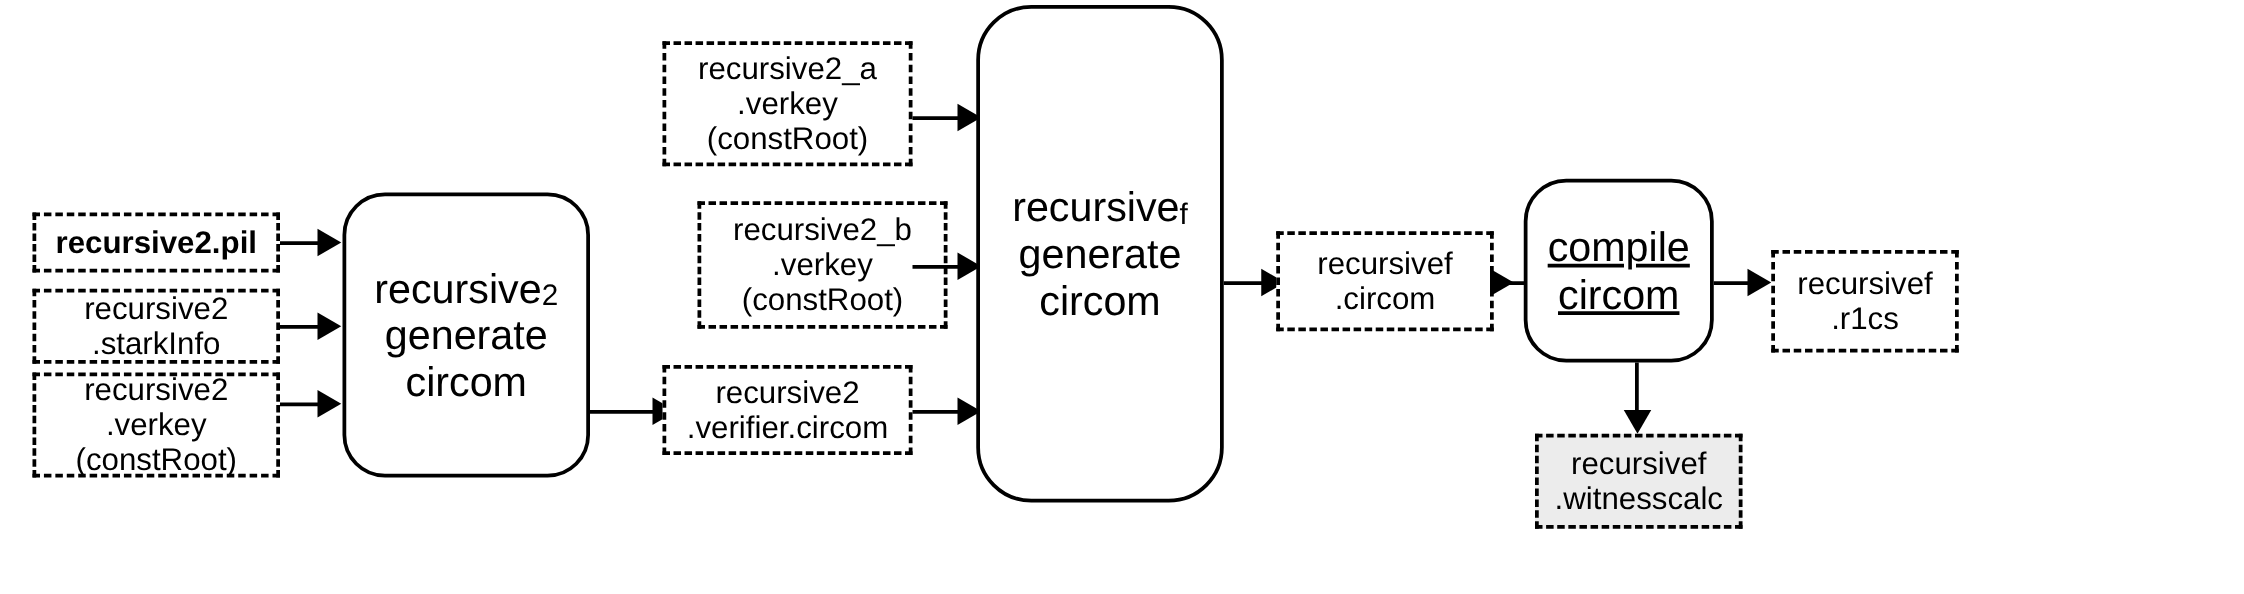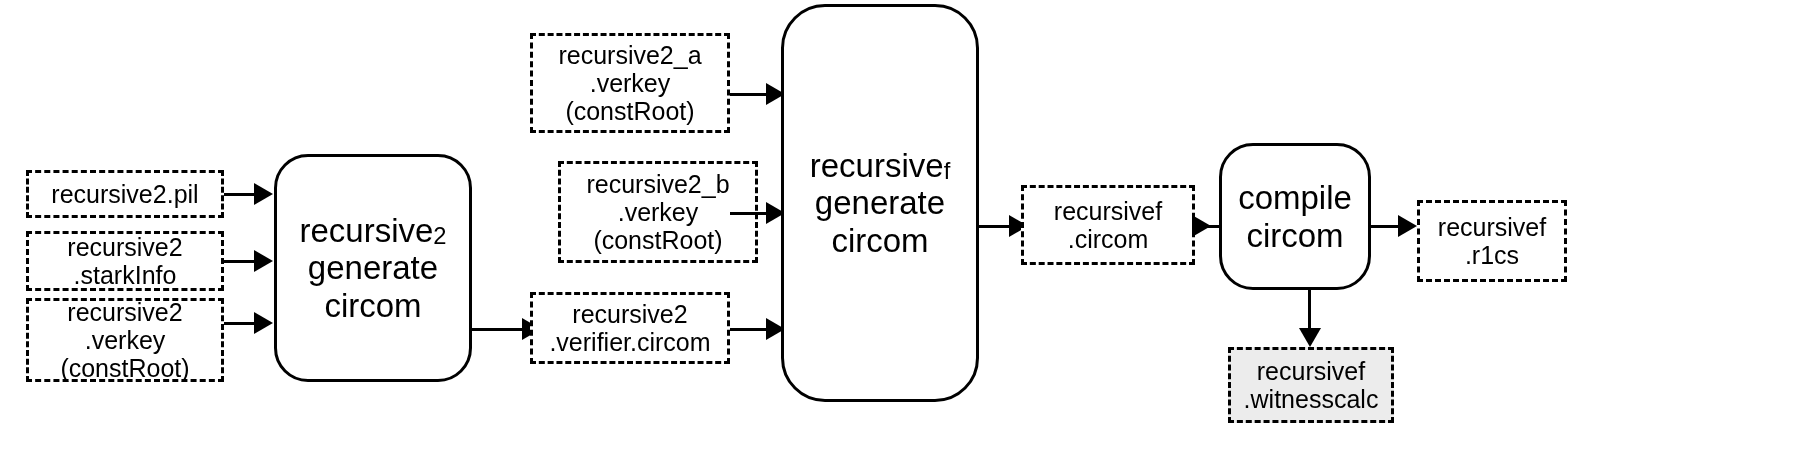--- a/index.html
+++ b/index.html
@@ -72,21 +72,21 @@
     border-left: 11px solid transparent;
     border-right: 11px solid transparent;
     border-top: 19px solid #000000;
   }
 </style>
 </head>
 <body>
 
 <div id="canvas">
 
-  <div class="node artifact" style="left:26px; top:170px; width:198px; height:48px;">
+  <div class="node artifact" style="left:26px; top:170px; width:198px; height:48px;font-weight:bold;">
     <span>recursive2.pil</span>
   </div>
 
   <div class="node artifact" style="left:26px; top:231px; width:198px; height:60px;">
     <span>recursive2
 .starkInfo</span>
   </div>
 
   <div class="node artifact" style="left:26px; top:298px; width:198px; height:84px;">
     <span>recursive2
@@ -148,21 +148,21 @@
   <div class="arrowhead right" style="left:1009px; top:215px;"></div>
 
   <div class="node artifact" style="left:1021px; top:185px; width:174px; height:80px;">
     <span>recursivef
 .circom</span>
   </div>
 
   <div class="edge h" style="left:1195px; top:225px; width:30px;"></div>
   <div class="arrowhead right" style="left:1192px; top:215px;"></div>
 
-  <div class="node process" style="left:1219px; top:143px; width:152px; height:147px;">
+  <div class="node process" style="left:1219px; top:143px; width:152px; height:147px;text-decoration:underline;">
     <span>compile
 circom</span>
   </div>
 
   <div class="edge h" style="left:1371px; top:225px; width:32px;"></div>
   <div class="arrowhead right" style="left:1398px; top:215px;"></div>
 
   <div class="node artifact" style="left:1417px; top:200px; width:150px; height:82px;">
     <span>recursivef
 .r1cs</span>

